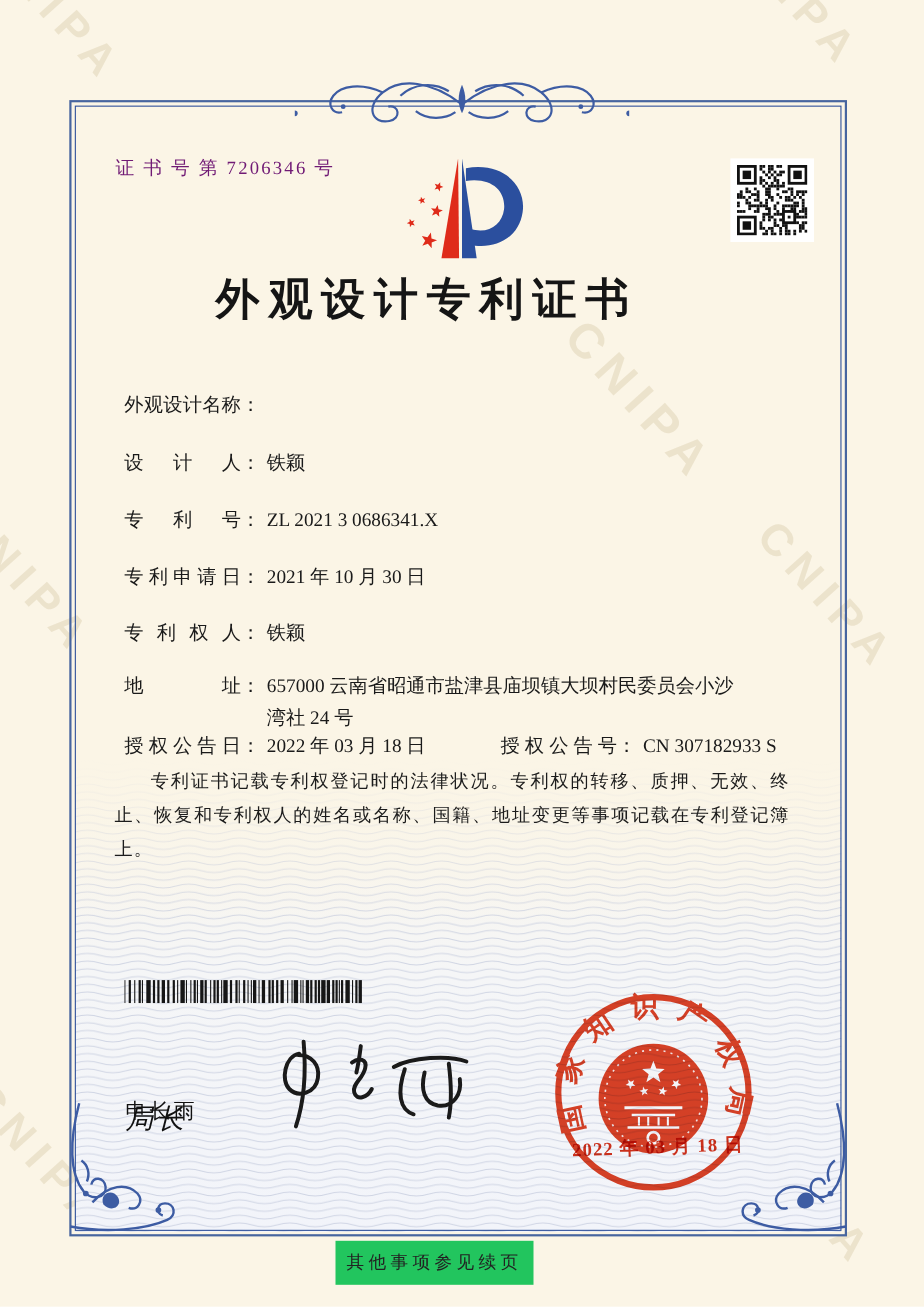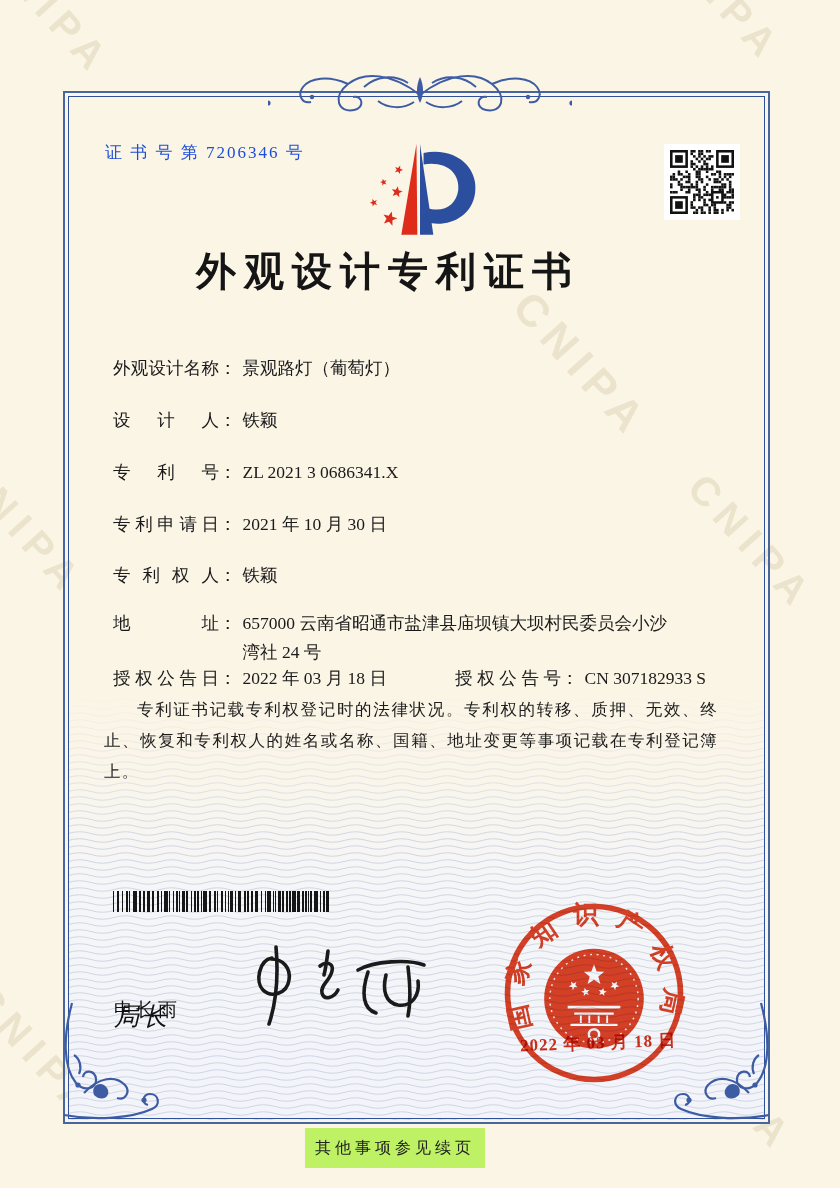--- a/index.html
+++ b/index.html
@@ -17,21 +17,21 @@
          border:2.5px solid #47659f;box-sizing:border-box;}
   .frame-inner{position:absolute;left:3px;top:3px;right:3px;bottom:3px;
          border:1.3px solid #2f509a;}
 
   
   .waves{position:absolute;left:68px;top:690px;width:697px;height:430px;}
 
   
   .orn{position:absolute;pointer-events:none;}
 
-  .certline{position:absolute;left:105px;top:141px;font-size:17px;color:#1d4ed8;
+  .certline{position:absolute;left:105px;top:141px;font-size:17px;color:#701a75;
             letter-spacing:2px;}
   .title{position:absolute;left:0;top:244px;width:776px;text-align:center;
          font-size:40px;font-weight:bold;color:#151515;letter-spacing:8px;}
 
   .qrbox{position:absolute;left:664px;top:144px;width:76px;height:76px;background:#fff;
          display:flex;align-items:center;justify-content:center;}
 
   .logo{position:absolute;left:348px;top:130px;}
 
   .fields{position:absolute;left:113px;top:354px;width:648px;font-size:17.5px;color:#1a1a1a;}
@@ -57,21 +57,21 @@
   .seal{position:absolute;left:500px;top:899px;width:188px;height:188px;
         mix-blend-mode:multiply;opacity:.96;}
   .seal-arc-text{font-size:27px;font-weight:bold;letter-spacing:17px;
         font-family:"Liberation Serif",serif;}
   .seal-date{position:absolute;left:520px;top:1031px;width:180px;font-size:17px;
         color:#d5321c;letter-spacing:1px;transform:rotate(-2deg);font-weight:bold;
         mix-blend-mode:multiply;}
 
   .pageinfo{position:absolute;left:0;top:1090px;width:796px;text-align:center;
         font-size:15.5px;color:#2e2e2e;letter-spacing:2px;}
-  .contbox{position:absolute;left:305px;top:1128px;width:180px;height:40px;background:#bef264;
+  .contbox{position:absolute;left:305px;top:1128px;width:180px;height:40px;background:#22c55e;
         display:flex;align-items:center;justify-content:center;font-size:16px;color:#222;
         letter-spacing:4px;}
 </style>
 </head>
 <body>
 
 <div class="page">
 
   <div class="wm" style="left:-35px;top:-15px">CNIPA</div>
   <div class="wm" style="left:636px;top:-28px">CNIPA</div>
@@ -375,21 +375,20 @@
     <div class="frow" style="top:0">
       <span class="flabel">
           <span>外</span>
           <span>观</span>
           <span>设</span>
           <span>计</span>
           <span>名</span>
           <span>称</span>
         </span>
         <span class="fcolon">：</span>
-      <span class="fval">景观路灯（葡萄灯）</span>
     </div>
     <div class="frow" style="top:52px">
       <span class="flabel">
           <span>设</span>
           <span>计</span>
           <span>人</span>
         </span>
         <span class="fcolon">：</span>
       <span class="fval">铁颖</span>
     </div>

